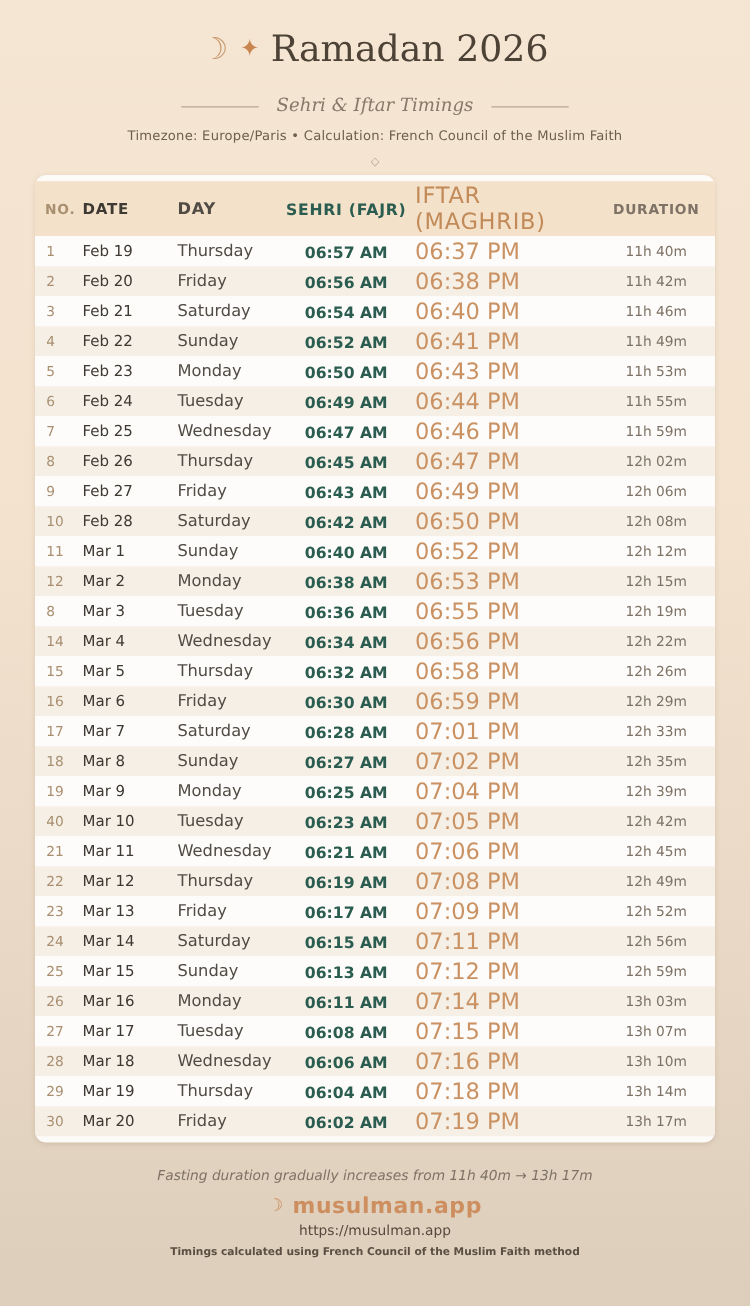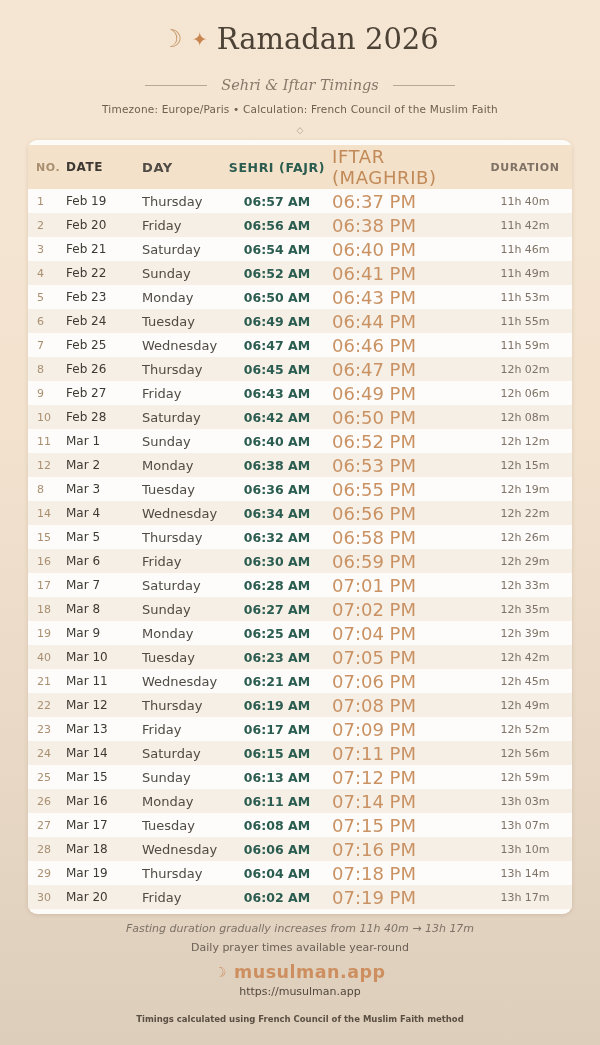--- a/index.html
+++ b/index.html
@@ -48,28 +48,28 @@
   .c-no { padding-left: 9px; font-size: 11px; color: #a98f70; }
   .th.c-no { padding-left: 8px; }
   .c-date { font-size: 12px; color: #3e3933; }
   .c-day { font-size: 13px; color: #504b44; }
   .c-sehri { text-align: center; font-size: 12.5px; font-weight: bold; color: #2b5c50; }
   .c-iftar { text-align: left; font-size: 18px; font-weight: normal; color: #ca9263; }
   .c-dur { text-align: center; font-size: 11px; color: #7e7266; }
 
   
   .ftr { text-align: center; }
-  .fasting-note { margin-top: 8px; font-style: italic; font-size: 11px; color: #7d7266; }
+  .fasting-note { margin-top: 20px; font-style: italic; font-size: 11px; color: #7d7266; }
   .dua { margin-top: 7px; font-family: "DejaVu Serif", serif; font-style: italic; font-size: 16.5px; color: #4c4237; }
   .availability { margin-top: 6px; font-size: 11px; color: #6b6055; }
   .brand-row { margin-top: 8px; display: flex; align-items: center; justify-content: center; gap: 7px; }
   .brand-crescent { color: #cd8f5f; font-size: 14px; display: inline-block; transform: scaleX(-1); line-height: 1; }
   .brand { font-size: 17.5px; font-weight: bold; color: #cd8f5f; letter-spacing: 0.5px; }
   .url { margin-top: 3px; font-size: 11px; color: #53483b; }
-  .method-note { margin-top: 16px; font-size: 8.5px; font-weight: bold; color: #5a4f42; }
+  .method-note { margin-top: 6px; font-size: 8.5px; font-weight: bold; color: #5a4f42; }
 </style>
 </head>
 <body>
 
 <div class="page">
 
   <div class="hdr">
     <div class="title-line">
       <span class="crescent">☾</span>
       <span class="sparkle">✦</span>
@@ -332,21 +332,20 @@
           <div class="c-day">Friday</div>
           <div class="c-sehri">06:02 AM</div>
           <div class="c-iftar">07:19 PM</div>
           <div class="c-dur">13h 17m</div>
         </div>
       </div>
   </div>
 
   <div class="ftr">
     <div class="fasting-note">Fasting duration gradually increases from 11h 40m → 13h 17m</div>
-    <div class="availability">Daily prayer times available year-round</div>
     <div class="brand-row">
       <span class="brand-crescent">☾</span>
       <span class="brand">musulman.app</span>
     </div>
     <div class="url">https://musulman.app</div>
     <div class="method-note">Timings calculated using French Council of the Muslim Faith method</div>
   </div>
 
 </div>
 

